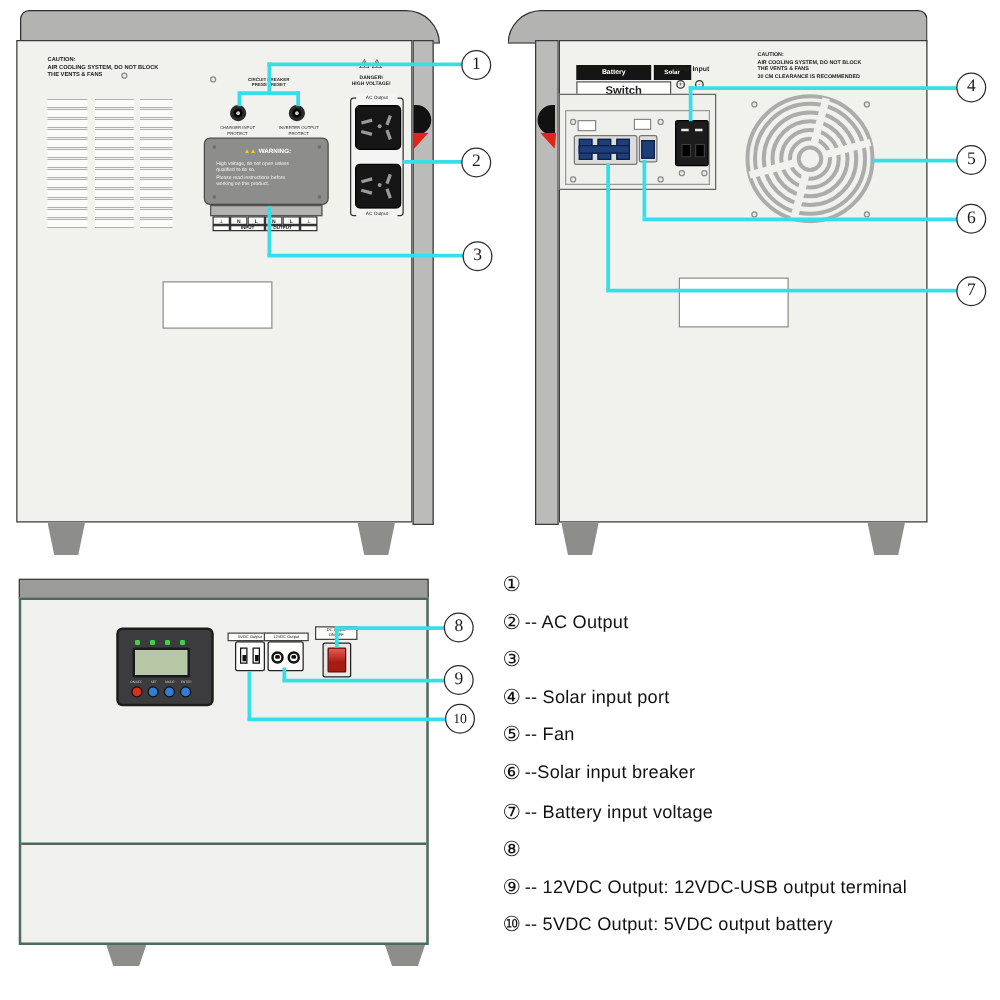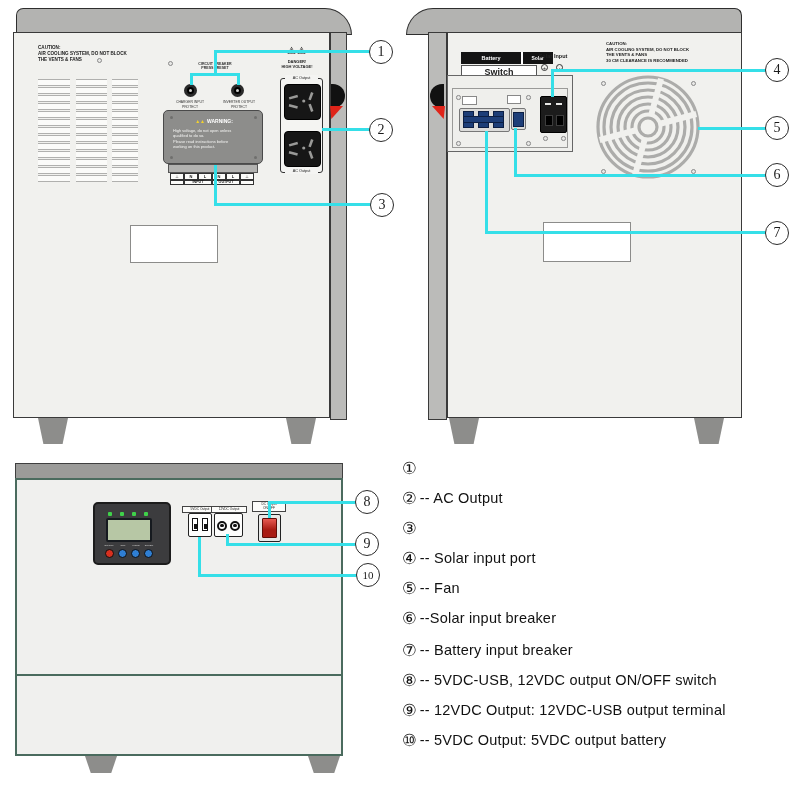--- a/index.html
+++ b/index.html
@@ -313,25 +313,24 @@
   <div class="lrow" style="left:402px;top:576px;">
     <span class="lmark">⑤</span>
     <span class="ltext">-- Fan</span>
   </div>
   <div class="lrow" style="left:402px;top:606px;">
     <span class="lmark">⑥</span>
     <span class="ltext">--Solar input breaker</span>
   </div>
   <div class="lrow" style="left:402px;top:638px;">
     <span class="lmark">⑦</span>
-    <span class="ltext">-- Battery input breaker</span>
+    <span class="ltext">-- Battery input voltage</span>
   </div>
   <div class="lrow" style="left:402px;top:668px;">
     <span class="lmark">⑧</span>
-    <span class="ltext">-- 5VDC-USB, 12VDC output ON/OFF switch</span>
   </div>
   <div class="lrow" style="left:402px;top:698px;">
     <span class="lmark">⑨</span>
     <span class="ltext">-- 12VDC Output:  12VDC-USB output terminal</span>
   </div>
   <div class="lrow" style="left:402px;top:728px;">
     <span class="lmark">⑩</span>
     <span class="ltext">-- 5VDC Output:  5VDC output battery</span>
   </div>
 

